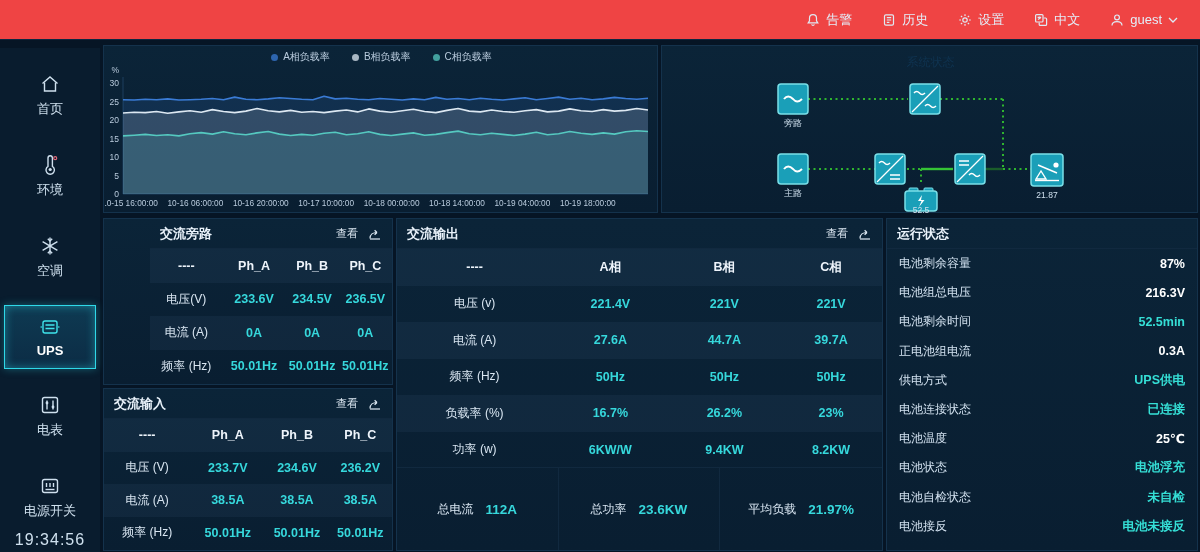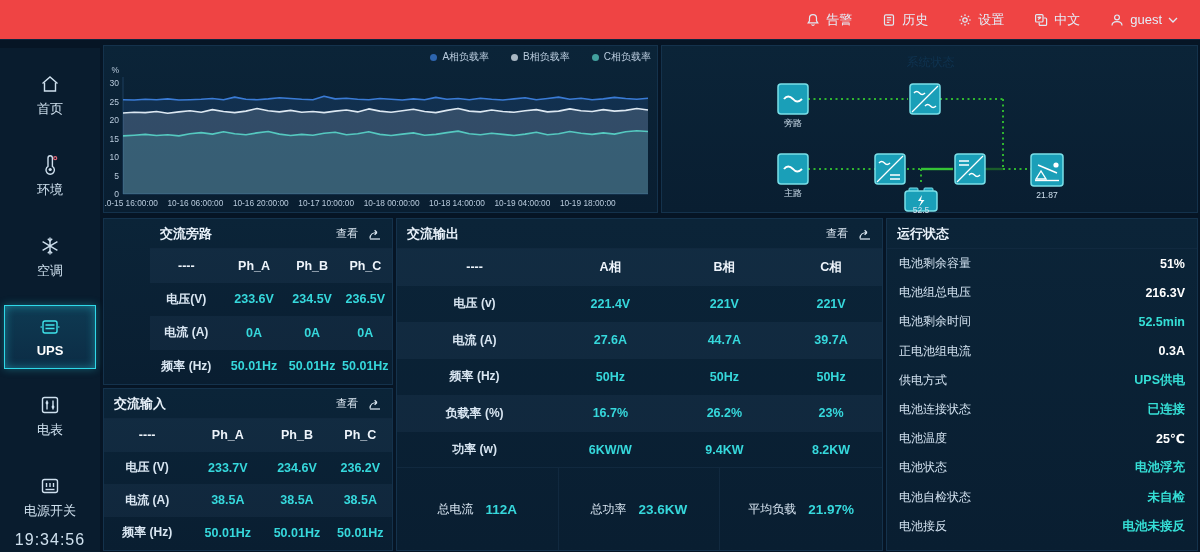--- a/index.html
+++ b/index.html
@@ -42,34 +42,34 @@
     border:1px solid #14324c;
   }
   #chart-panel  { left:103px; top:45px;  width:555px; height:168px; }
   #diagram-panel{ left:661px; top:45px;  width:537px; height:168px; }
   #bypass-panel { left:103px; top:218px; width:290px; height:167px;padding-left:46px; }
   #input-panel  { left:103px; top:388px; width:290px; height:163px; }
   #output-panel { left:396px; top:218px; width:487px; height:333px; }
   #status-panel { left:886px; top:218px; width:312px; height:333px; }
   
   #legend { position:absolute; left:0; right:6px; top:4px; display:flex;
-    justify-content:flex-end; gap:22px;padding-left:8px; }
+    justify-content:center; gap:22px;padding-left:8px; }
   .lg-item { display:flex; align-items:center; gap:5px; font-size:10px;
     color:#b9cbdd; cursor:pointer; }
   .lg-dot { width:7px; height:7px; border-radius:50%; opacity:.75; }
   
   .p-title { height:30px; display:flex; align-items:center; padding:0 10px;
     font-size:13px; font-weight:bold; color:#eaf3fb;
     border-bottom:1px solid #11293f; }
   .p-title .sp { flex:1; }
   .view-btn { font-size:11px; color:#dfeaf4; font-weight:normal; cursor:pointer; }
   .exp-ico { margin-left:10px; cursor:pointer; display:flex; }
   .t-row  { display:grid; align-items:center; text-align:center; }
   .t-row.alt { background:rgba(160,200,255,.05); }
-  .t-row .lab { color:#d9e6f2; font-size:12px;font-weight:bold; }
+  .t-row .lab { color:#d9e6f2; font-size:12px; }
   .t-row .hd  { color:#eef4fb; font-size:12.5px; font-weight:bold; }
   .t-row .val { color:#36d8dc; font-size:12.5px; font-weight:bold; }
   .g4a { grid-template-columns:30% 26% 22% 22%; }
   .g4b { grid-template-columns:32% 24% 23% 21%; }
   
   #out-summary { position:absolute; left:0; right:0; bottom:0; height:83px;
     display:grid; grid-template-columns:1fr 1fr 1fr;
     border-top:1px solid #11293f; }
   .sum-cell { display:flex; align-items:center;
     justify-content:center; gap:12px; border-right:1px solid #11293f; }
@@ -420,21 +420,21 @@
     </div>
 </div>
 
 <div id="status-panel" class="panel">
   <div class="p-title">
     <span>运行状态</span>
   </div>
   <div id="status-body">
       <div class="st-row">
         <span class="lab">电池剩余容量</span>
-        <span class="val white">51%</span>
+        <span class="val white">87%</span>
       </div>
       <div class="st-row">
         <span class="lab">电池组总电压</span>
         <span class="val white">216.3V</span>
       </div>
       <div class="st-row">
         <span class="lab">电池剩余时间</span>
         <span class="val cyan">52.5min</span>
       </div>
       <div class="st-row">

